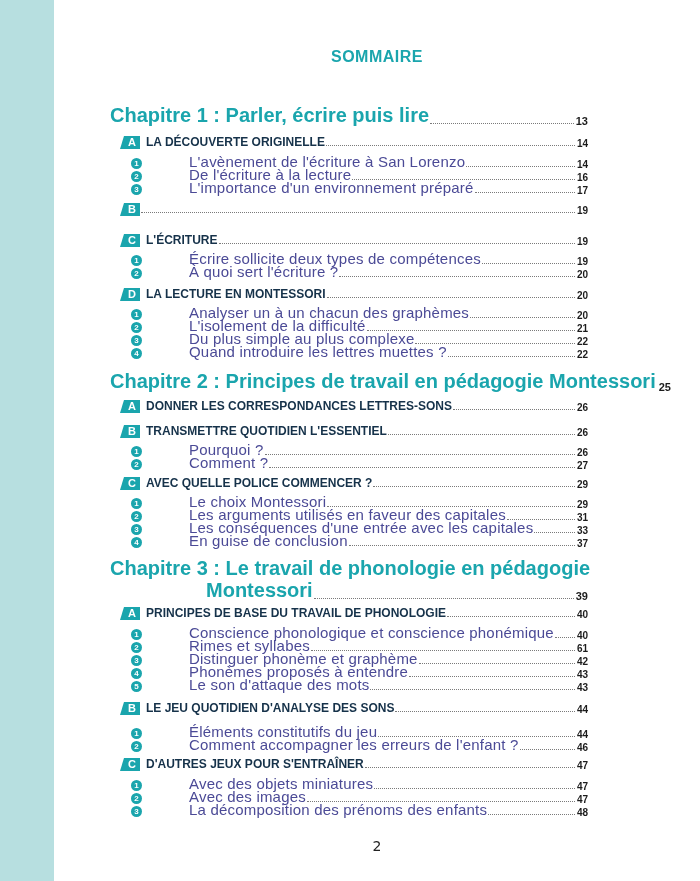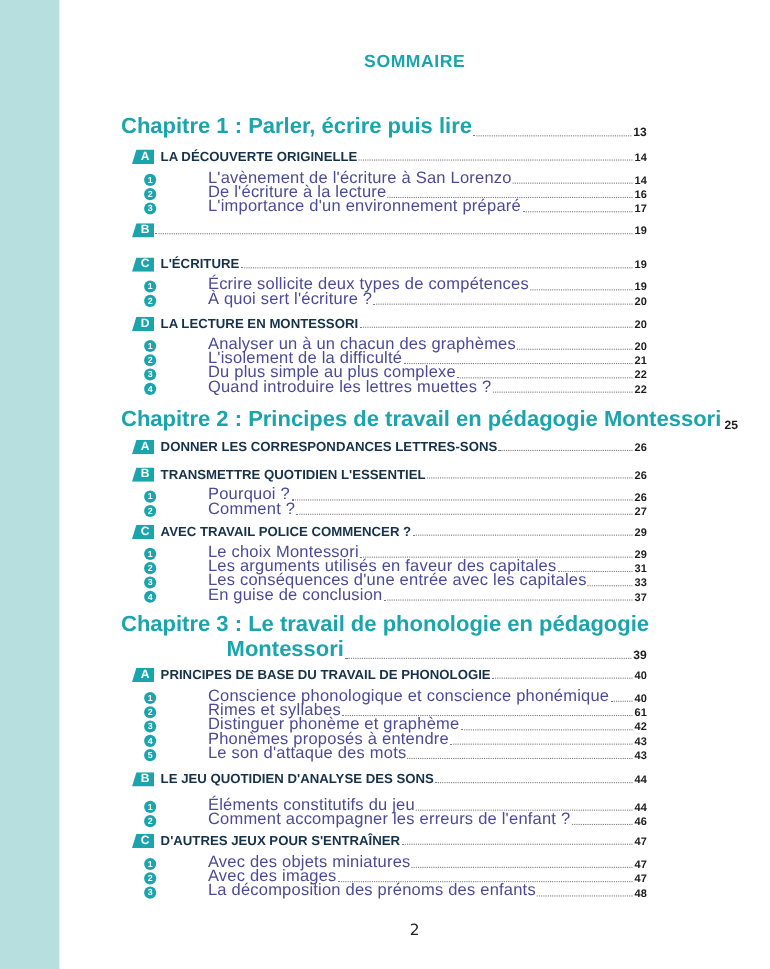--- a/index.html
+++ b/index.html
@@ -213,21 +213,21 @@
     <span class="num">27</span>
   </div>
 
   <div class="row section" style="top:476px">
     <span class="badge">
         <svg class="shape" viewBox="0 0 20 13">
           <path d="M4 0 H20 V13 H0 Z" fill="#1aa5ad"></path>
         </svg>
         <span class="letter">C</span>
       </span>
-    <span class="label">AVEC TRAVAIL POLICE COMMENCER ?</span>
+    <span class="label">AVEC QUELLE POLICE COMMENCER ?</span>
     <span class="dots"></span>
     <span class="num">29</span>
   </div>
   <div class="row sub" style="top:493px">
     <span class="circle">1</span>
     <span class="label">Le choix Montessori</span>
     <span class="dots"></span>
     <span class="num">29</span>
   </div>
   <div class="row sub" style="top:506px">

